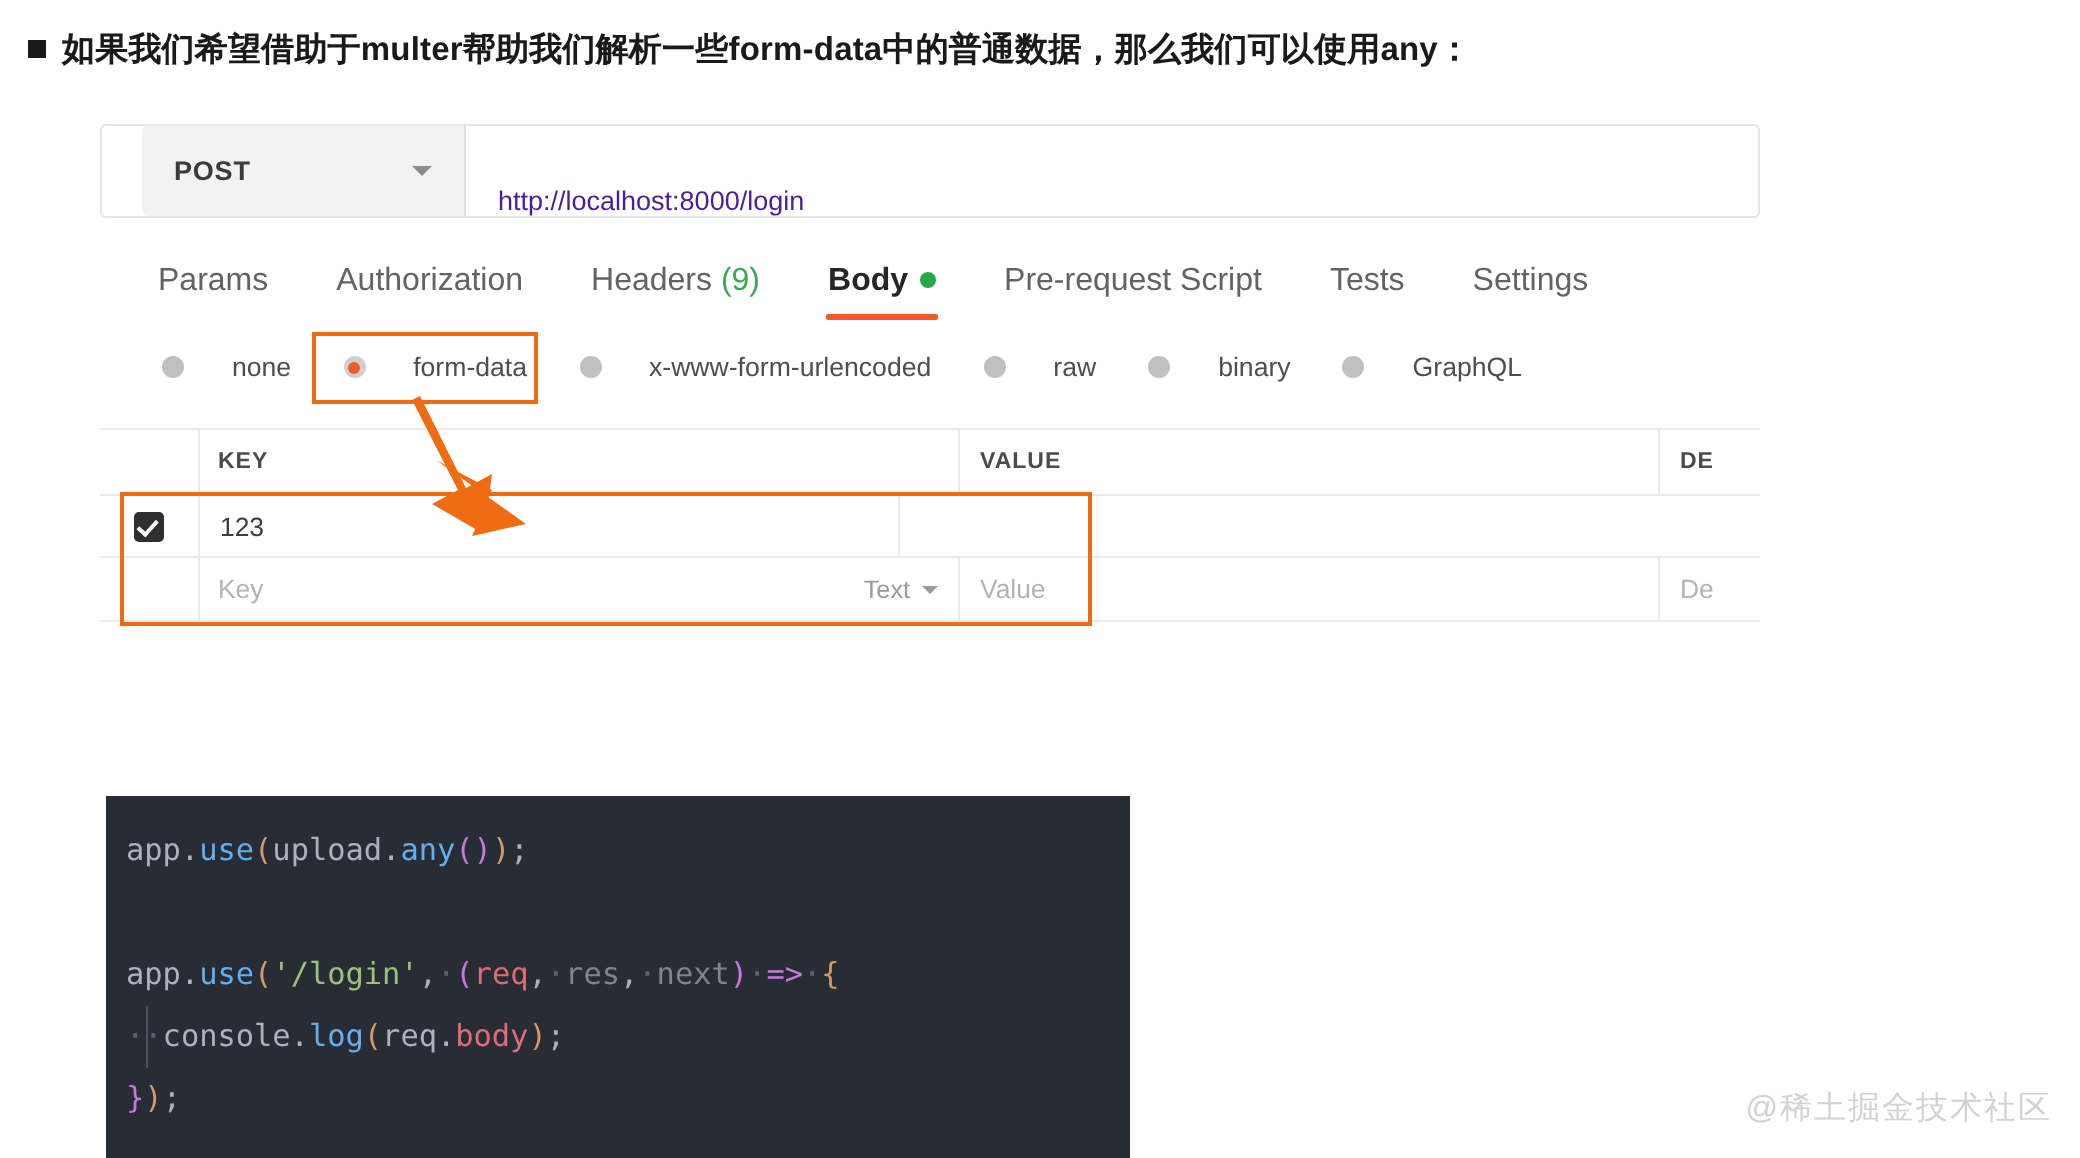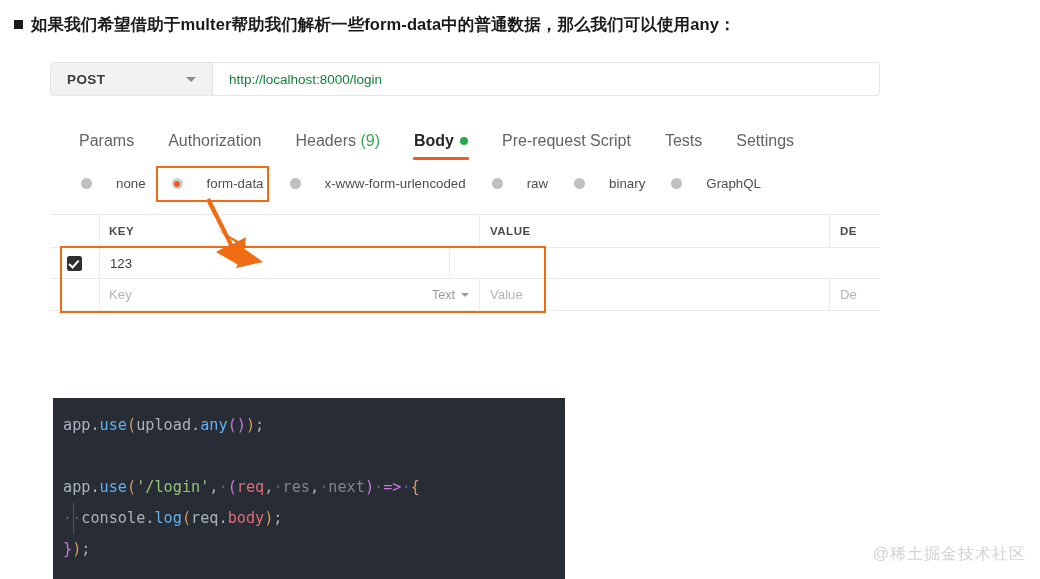--- a/index.html
+++ b/index.html
@@ -28,42 +28,43 @@
   
   .postman{
     position:absolute;left:50px;top:62px;
     width:830px;height:313px;
     background:#ffffff;
     overflow:hidden;
   }
 
   
   .url-row{
-    position:absolute;left:0;top:0;width:830px;height:34px;
+    position:absolute;left:0;top:0;width:830px;height:47px;
     display:flex;align-items:stretch;
     border:1px solid #e6e6e6;
     border-radius:3px;
     background:#fff;
     box-sizing:border-box;
+    padding-left:20px;
   }
   .method{
     width:162px;background:#f2f2f2;
     border-right:1px solid #e0e0e0;
     display:flex;align-items:center;justify-content:space-between;
     padding:0 16px;box-sizing:border-box;
     border-radius:3px 0 0 3px;
   }
   .method-label{font-size:13.5px;font-weight:bold;color:#3b3b3b;letter-spacing:.4px;}
   .caret{
     width:0;height:0;border-left:5px solid transparent;border-right:5px solid transparent;
     border-top:5.5px solid #8c8c8c;
   }
   .url-val{
-    flex:1;display:flex;align-items:center;padding:0 16px;
-    font-size:13.5px;color:#15803d;
+    flex:1;display:flex;align-items:flex-end;padding:0 16px;
+    font-size:13.5px;color:#4c1d95;
   }
 
   
   .tabs{
     position:absolute;left:12px;top:66px;
     display:flex;align-items:center;gap:0px;
   }
   .tab{
     font-size:16px;color:#636363;
     padding:4px 17px 10px 17px;

